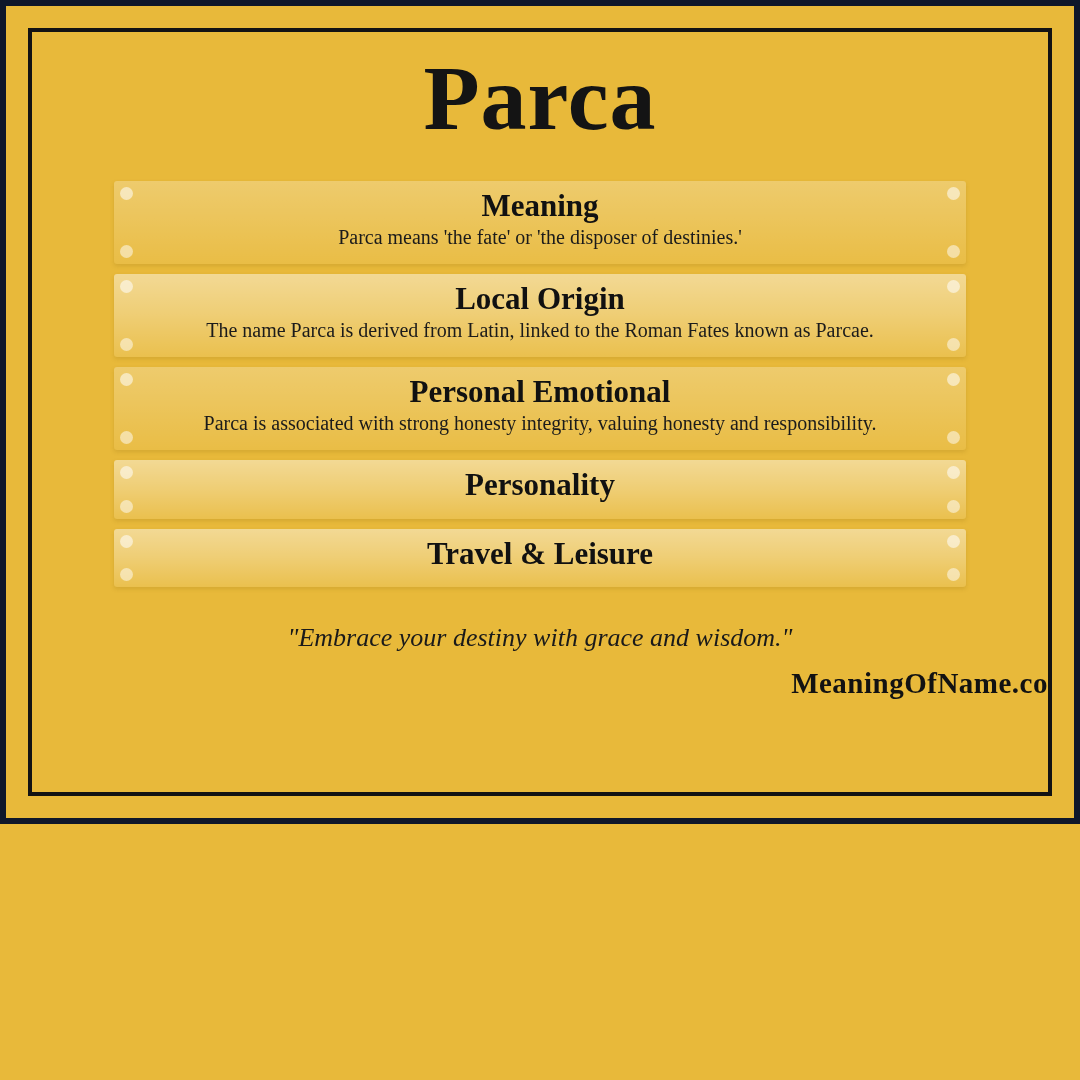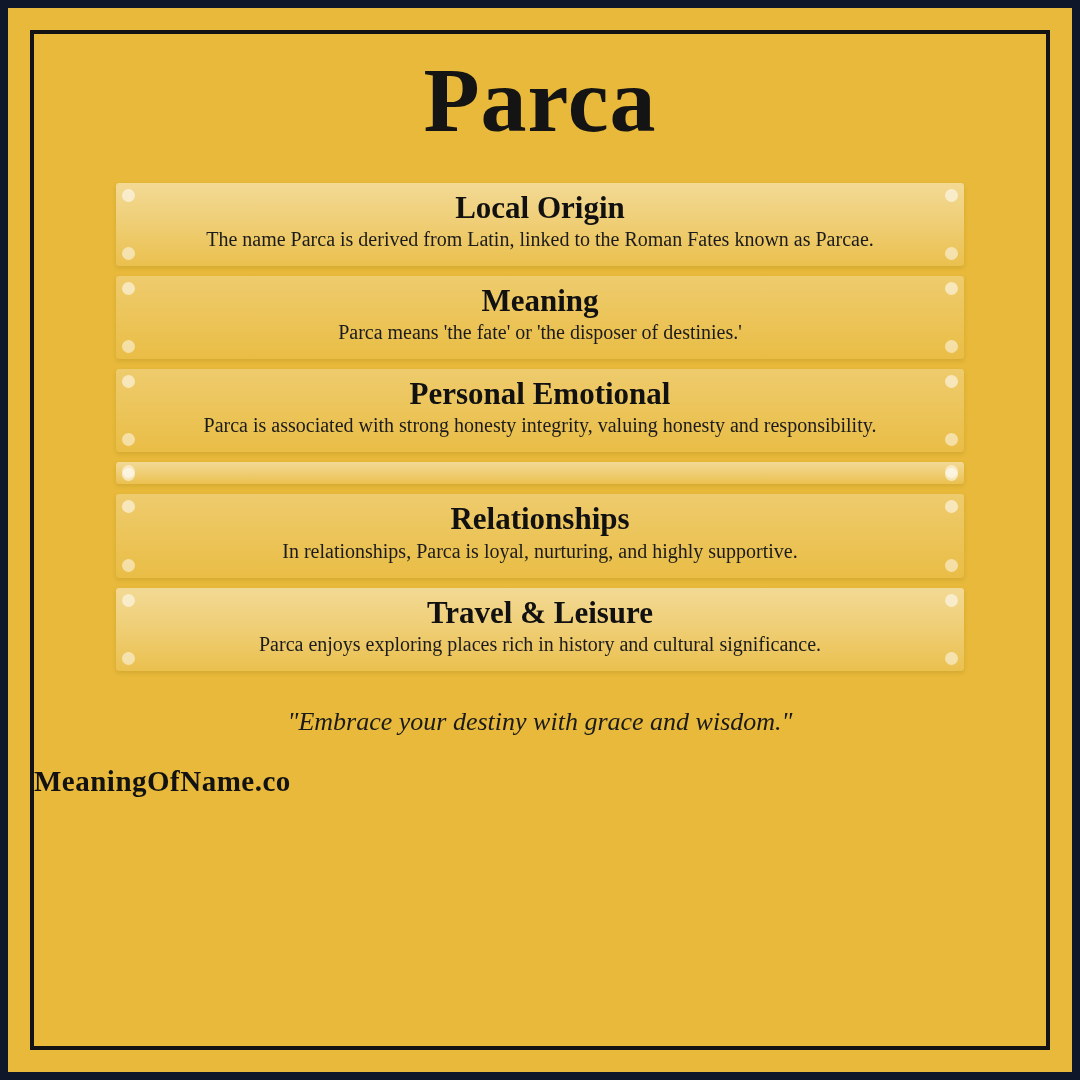--- a/index.html
+++ b/index.html
@@ -10,24 +10,24 @@
     width: 1080px;
     height: 1080px;
     background: #e8b93a;
     font-family: "Liberation Serif", serif;
     overflow: hidden;
   }
   .card {
     position: absolute;
     top: 0; left: 0;
     width: 1080px;
-    height: 1080px;
+    height: 824px;
     box-sizing: border-box;
     background: #e8b93a;
-    border: 8px solid #0f172a;
+    border: 6px solid #0f172a;
     padding: 15px;
   }
   .inner-frame {
     position: absolute;
     top: 22px;
     left: 22px;
     right: 22px;
     bottom: 22px;
     border: 4px solid #131313;
     box-sizing: border-box;
@@ -107,78 +107,72 @@
     padding: 0 4px;
   }
   .quote {
     text-align: center;
     font-size: 26px;
     font-style: italic;
     color: #1a1a1a;
     margin-top: 26px;
   }
   .brand {
-    text-align: left;
+    text-align: right;
     font-size: 29px;
     font-weight: bold;
     color: #121212;
-    margin-top: 28px;
+    margin-top: 14px;
     letter-spacing: 0.5px;
   }
 </style>
 </head>
 <body>
 
 <div class="card">
   <div class="inner-frame"></div>
   <div class="content">
 
     <div class="title">Parca</div>
 
     <div class="sections">
 
+      <div class="section alt">
+        <div class="dot-bl"></div>
+        <div class="dot-br"></div>
+        <div class="sec-heading">Meaning</div>
+        <div class="sec-body">Parca means 'the fate' or 'the disposer of destinies.'</div>
+      </div>
+
       <div class="section">
         <div class="dot-bl"></div>
         <div class="dot-br"></div>
         <div class="sec-heading">Local Origin</div>
         <div class="sec-body">The name Parca is derived from Latin, linked to the Roman Fates known as Parcae.</div>
-      </div>
-
-      <div class="section alt">
-        <div class="dot-bl"></div>
-        <div class="dot-br"></div>
-        <div class="sec-heading">Meaning</div>
-        <div class="sec-body">Parca means 'the fate' or 'the disposer of destinies.'</div>
       </div>
 
 
       <div class="section alt">
         <div class="dot-bl"></div>
         <div class="dot-br"></div>
         <div class="sec-heading">Personal Emotional</div>
         <div class="sec-body">Parca is associated with strong honesty integrity, valuing honesty and responsibility.</div>
       </div>
 
       <div class="section">
         <div class="dot-bl"></div>
         <div class="dot-br"></div>
+        <div class="sec-heading">Personality</div>
       </div>
 
-      <div class="section alt">
-        <div class="dot-bl"></div>
-        <div class="dot-br"></div>
-        <div class="sec-heading">Relationships</div>
-        <div class="sec-body">In relationships, Parca is loyal, nurturing, and highly supportive.</div>
-      </div>
 
       <div class="section">
         <div class="dot-bl"></div>
         <div class="dot-br"></div>
         <div class="sec-heading">Travel &amp; Leisure</div>
-        <div class="sec-body">Parca enjoys exploring places rich in history and cultural significance.</div>
       </div>
 
     </div>
 
     <div class="quote">"Embrace your destiny with grace and wisdom."</div>
     <div class="brand">MeaningOfName.co</div>
 
   </div>
 </div>
 

